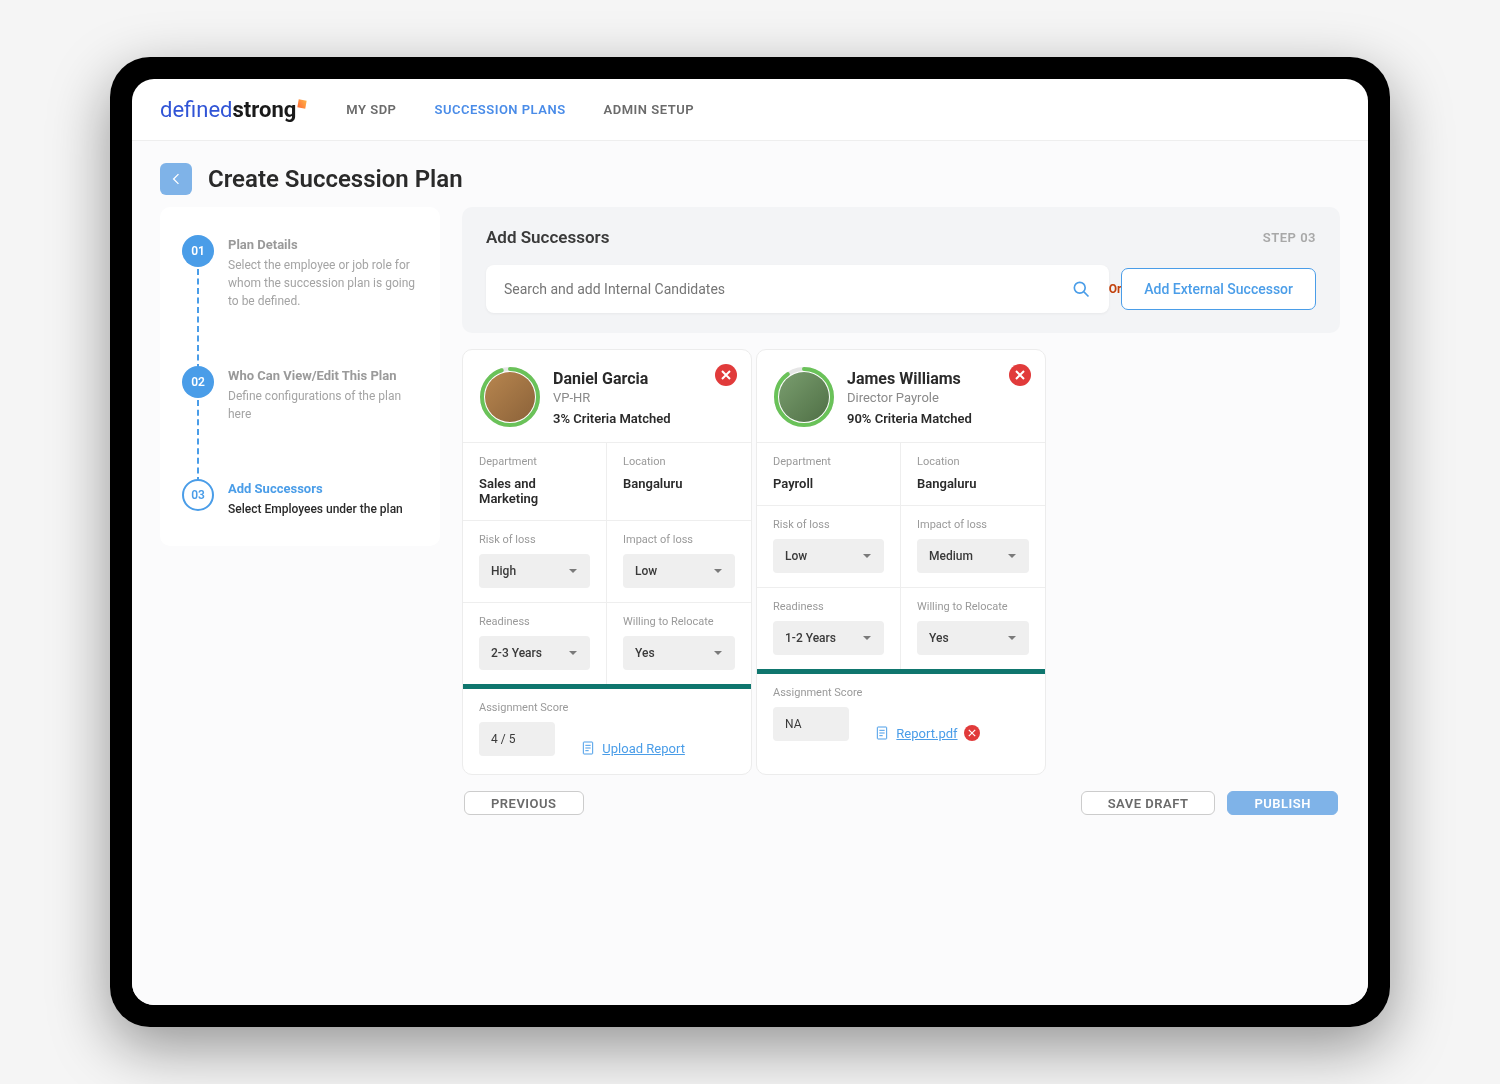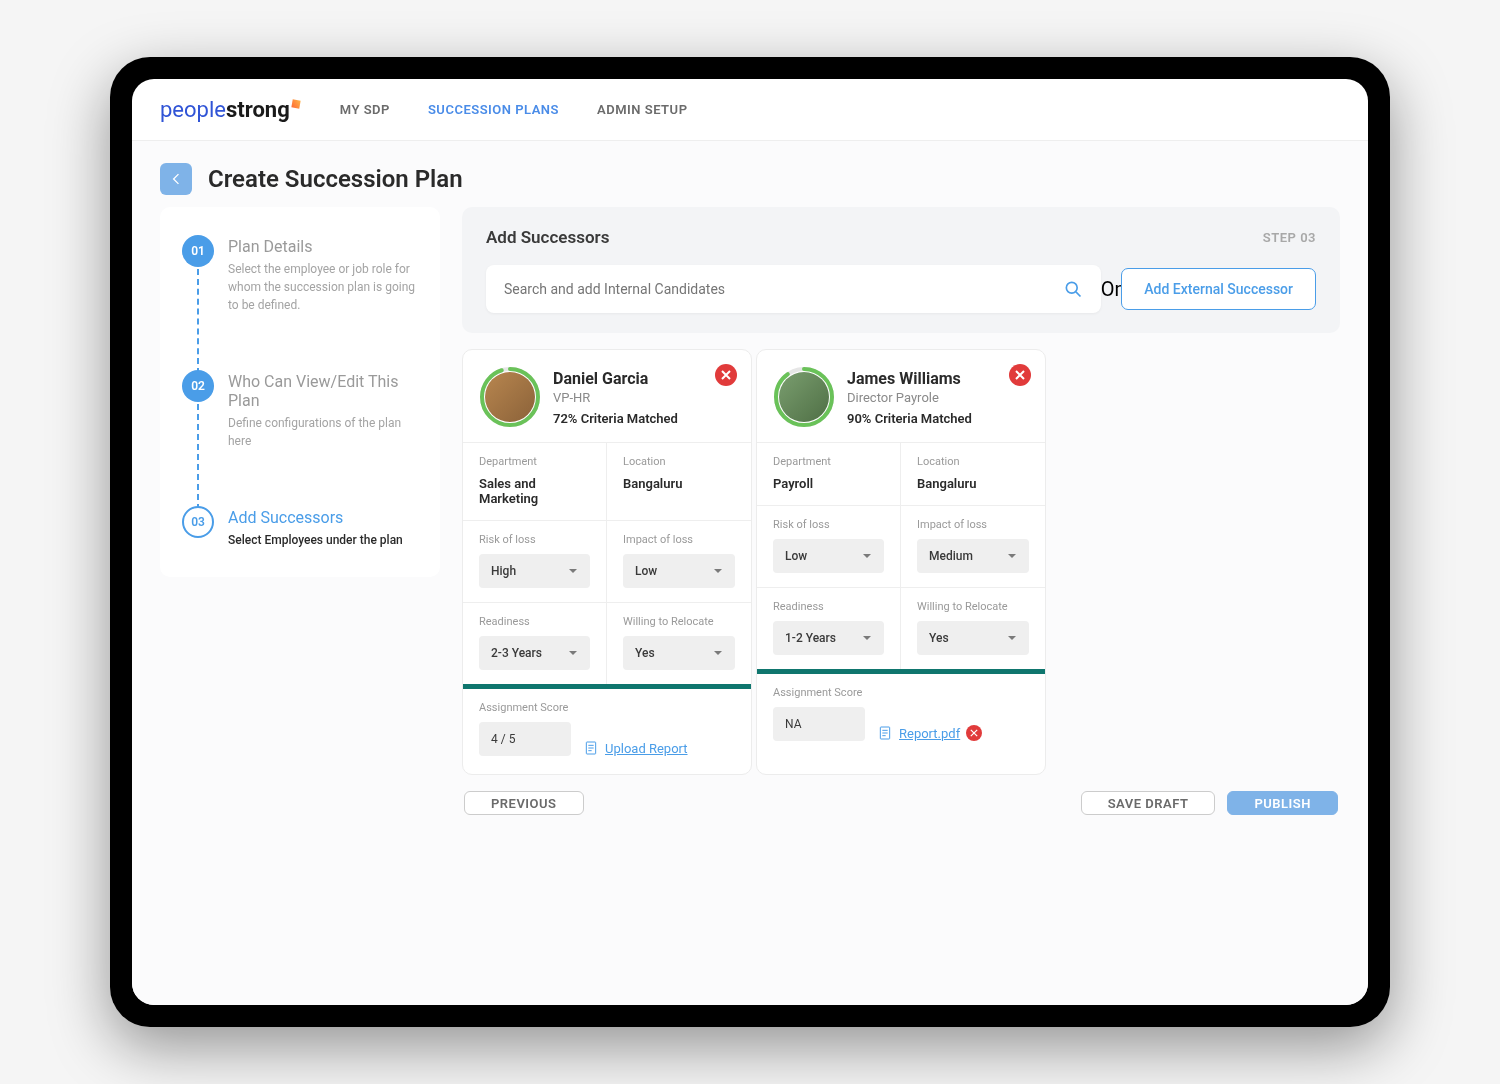--- a/index.html
+++ b/index.html
@@ -23,35 +23,35 @@
   .sidepanel { width:280px; background:#fff; border-radius:10px; padding:28px 22px; align-self:flex-start;}
   .steps { position:relative;}
   .step { display:flex; gap:14px; position:relative; padding-bottom:56px;}
   .step:last-child { padding-bottom:0;}
   .step-line { position:absolute; left:15px; top:34px; bottom:-4px; width:2px;}
   .step-num { width:32px; height:32px; border-radius:50%; flex-shrink:0; display:flex; align-items:center; justify-content:center; font-size:12px; font-weight:600; z-index:1;}
   .step.done .step-num { background:#4a9de8; color:#fff;}
   .step.done .step-line { border-left:2px dashed #4a9de8;}
   .step.active .step-num { border:2px solid #4a9de8; color:#4a9de8; background:#fff;}
   .step-body { padding-top:2px;}
-  .step-title { font-size:16px; font-weight:400; color:#2a2a2a; margin-bottom:4px;}
+  .step-title { font-size:13px; font-weight:700; color:#2a2a2a; margin-bottom:4px;}
   .step.done .step-title { color:#9a9a9a;}
   .step.active .step-title { color:#4a9de8;}
   .step-desc { font-size:12px; color:#a4a4a4; line-height:1.5;}
   .step.active .step-desc { color:#2a2a2a; font-weight:500;}
   .main { flex:1; display:flex; flex-direction:column; gap:16px;}
   .panel { background:#f3f4f6; border-radius:10px; padding:20px 24px;}
   .panel-head { display:flex; justify-content:space-between; align-items:center; margin-bottom:18px;}
   .panel-title { font-size:17px; font-weight:600; color:#3a3a3a;}
   .step-label { font-size:13px; font-weight:600; color:#a8a8a8; letter-spacing:.5px;}
   .search-row { display:flex; align-items:center; }
   .search-box { flex:1; background:#fff; border-radius:8px; height:48px; display:flex; align-items:center; padding:0 18px; box-shadow:0 1px 3px rgba(0,0,0,.05);}
   .search-box input { flex:1; border:none; outline:none; font-size:14px; color:#555; background:transparent;}
   .search-box svg { width:20px; height:20px; stroke:#4a9de8; fill:none; stroke-width:2; cursor:pointer;}
-  .or-text { font-size:20px; font-weight:400; color:#000000;}
+  .or-text { font-size:12px; font-weight:700; color:#c2410c;}
   .ext-btn { height:42px; padding:0 22px; border:1.5px solid #4a9de8; background:#fff; color:#4a9de8; border-radius:7px; font-size:14px; font-weight:500; cursor:pointer;}
   .cards { display:flex; gap:4px;}
   .card { width:290px; background:#fff; border:1px solid #ececec; border-radius:10px; overflow:hidden;}
   .card-head { display:flex; align-items:center; gap:12px; padding:16px 16px 14px; position:relative;}
   .avatar-ring { width:62px; height:62px; position:relative;}
   .avatar-ring svg { position:absolute; inset:0; transform:rotate(-90deg);}
   .avatar-ring .ring-bg { fill:none; stroke:#e6e6e6; stroke-width:4;}
   .avatar-ring .ring-fg { fill:none; stroke:#6ac259; stroke-width:4; stroke-linecap:round;}
   .avatar { position:absolute; inset:6px; border-radius:50%; background:linear-gradient(135deg,#b8864f,#8b6239); display:flex; align-items:center; justify-content:center; color:#fff; font-size:10px; font-weight:600;}
   .card-info .name { font-size:16px; font-weight:700; color:#2a2a2a;}
@@ -61,38 +61,38 @@
   .card-close svg { width:10px; height:10px; fill:#fff;}
   .card-grid { display:grid; grid-template-columns:1fr 1fr;}
   .field { border-top:1px solid #eee; padding:12px 16px 14px;}
   .field:nth-child(odd) { border-right:1px solid #eee;}
   .field-label { font-size:11px; color:#9a9a9a; margin-bottom:8px;}
   .field-value { font-size:13px; font-weight:600; color:#2a2a2a;}
   .sel { height:34px; background:#efefef; border-radius:4px; display:flex; align-items:center; justify-content:space-between; padding:0 12px; font-size:12px; font-weight:500; color:#3a3a3a; cursor:pointer;}
   .sel svg { width:10px; height:10px; fill:#7a7a7a;}
   .card-foot { border-top:5px solid #0f766e; padding:12px 16px 18px; display:flex; align-items:flex-end; justify-content:flex-start; gap:12px;}
   .score-box { flex-shrink:0;}
-  .score-input { width:92px; height:34px; background:#efefef; border-radius:4px; display:flex; align-items:center; padding:0 12px; font-size:12px; color:#3a3a3a; margin-top:8px;}
+  .score-input { width:76px; height:34px; background:#efefef; border-radius:4px; display:flex; align-items:center; padding:0 12px; font-size:12px; color:#3a3a3a; margin-top:8px;}
   .upload-link { display:flex; align-items:center; gap:6px; color:#4a9de8; font-size:13px; text-decoration:underline; cursor:pointer;}
   .upload-link svg { width:16px; height:16px; stroke:#4a9de8; fill:none; stroke-width:1.5;}
   .file-remove { width:16px; height:16px; border-radius:50%; background:#e13b3b; display:flex; align-items:center; justify-content:center;}
   .file-remove svg { width:8px; height:8px; fill:#fff;}
   .actions { display:flex; justify-content:space-between; padding:0 2px;}
   .btn { height:24px; padding:0 26px; border-radius:6px; font-size:13px; font-weight:600; letter-spacing:.5px; cursor:pointer; border:1px solid #ccc; background:#fff; color:#6a6a6a;}
   .btn.primary { background:#7fb3e8; border-color:#7fb3e8; color:#fff;}
   .actions-right { display:flex; gap:12px;}
 </style>
 </head>
 <body>
 
 <div class="tablet">
   <div class="screen">
     <div class="topbar">
       <div class="logo">
-        <span class="p1">people</span><span class="p2">strong</span><span class="sq"></span>
+        <span class="p1">defined</span><span class="p2">strong</span><span class="sq"></span>
       </div>
       <div class="nav">
         <a>MY SDP</a>
         <a class="active">SUCCESSION PLANS</a>
         <a>ADMIN SETUP</a>
       </div>
     </div>
     <div class="body">
       <div class="page-head">
         <div class="back-btn">
@@ -156,21 +156,21 @@
                 <div class="avatar-ring">
                   <svg viewBox="0 0 62 62">
                       <circle class="ring-bg" cx="31" cy="31" r="28"></circle>
                       <circle class="ring-fg" cx="31" cy="31" r="28" stroke-dasharray="176" stroke-dashoffset="8.8"></circle>
                     </svg>
                   <div class="avatar"></div>
                 </div>
                 <div class="card-info">
                   <div class="name">Daniel Garcia</div>
                   <div class="role">VP-HR</div>
-                  <div class="match">72% Criteria Matched</div>
+                  <div class="match">3% Criteria Matched</div>
                 </div>
                 <div class="card-close">
                   <svg viewBox="0 0 10 10">
                       <path d="M1 1l8 8M9 1l-8 8" stroke="#fff" stroke-width="2"></path>
                     </svg>
                 </div>
               </div>
               <div class="card-grid">
                 <div class="field">
                     <div class="field-label">Department</div>

